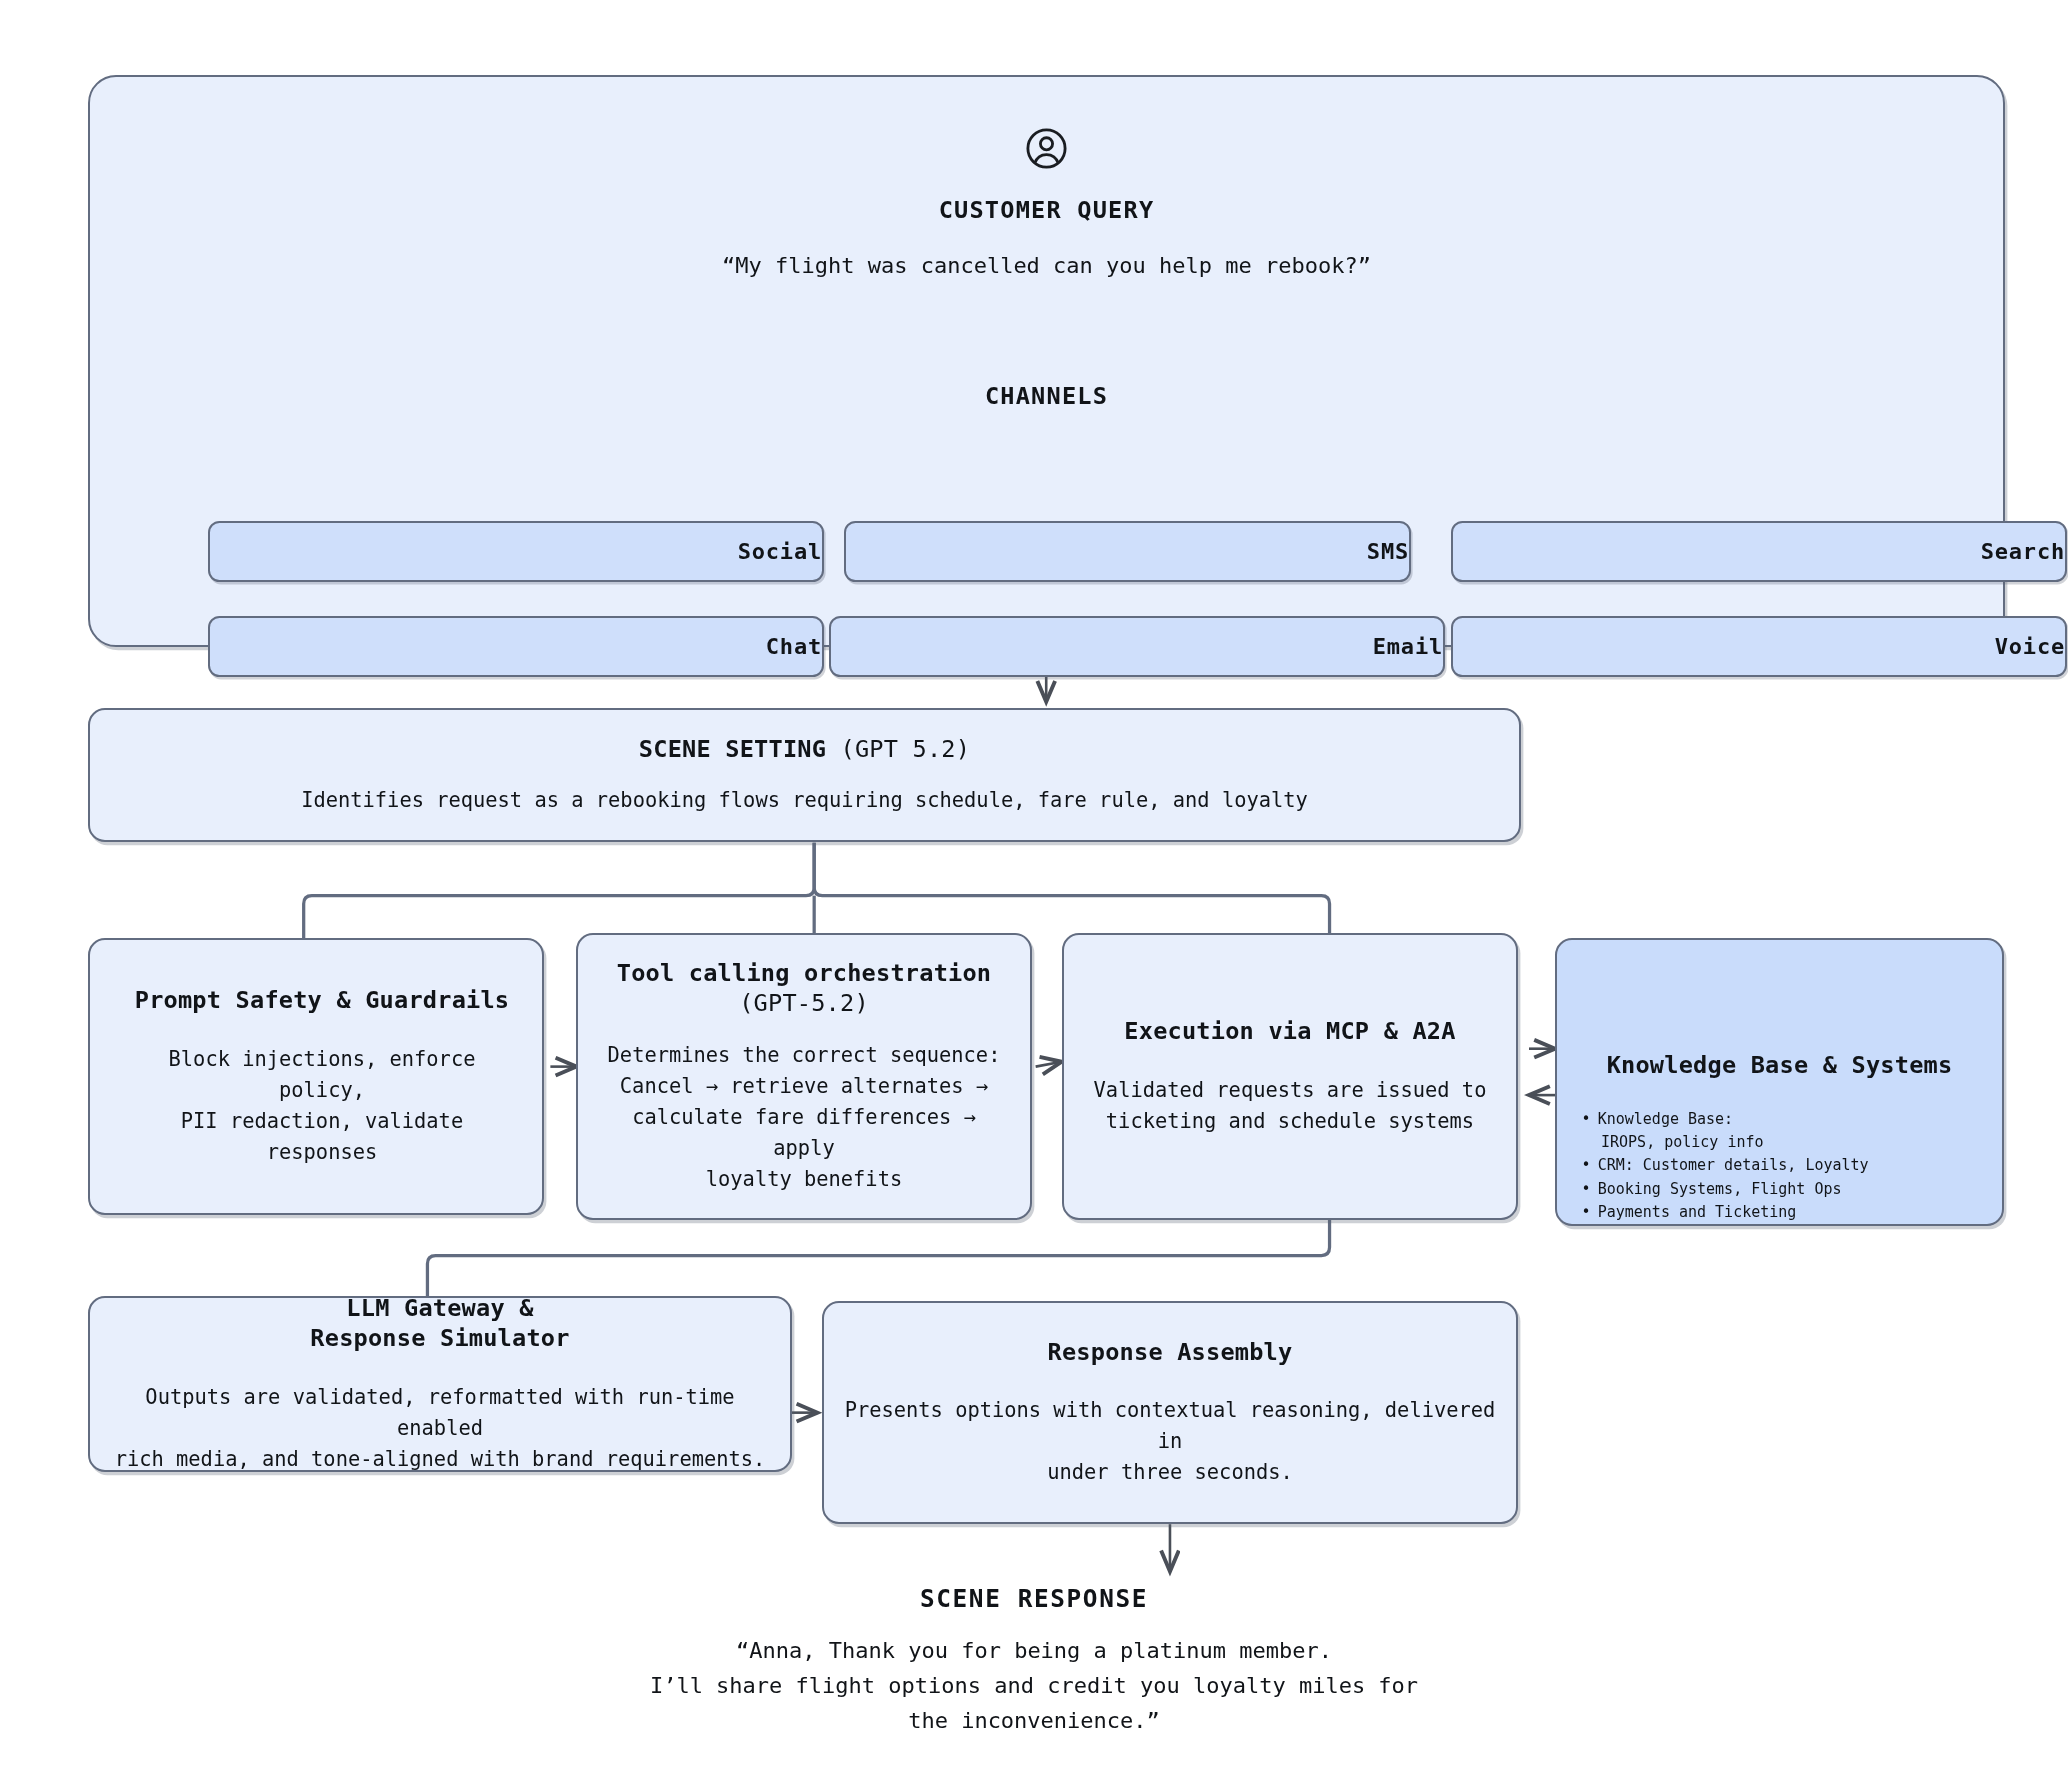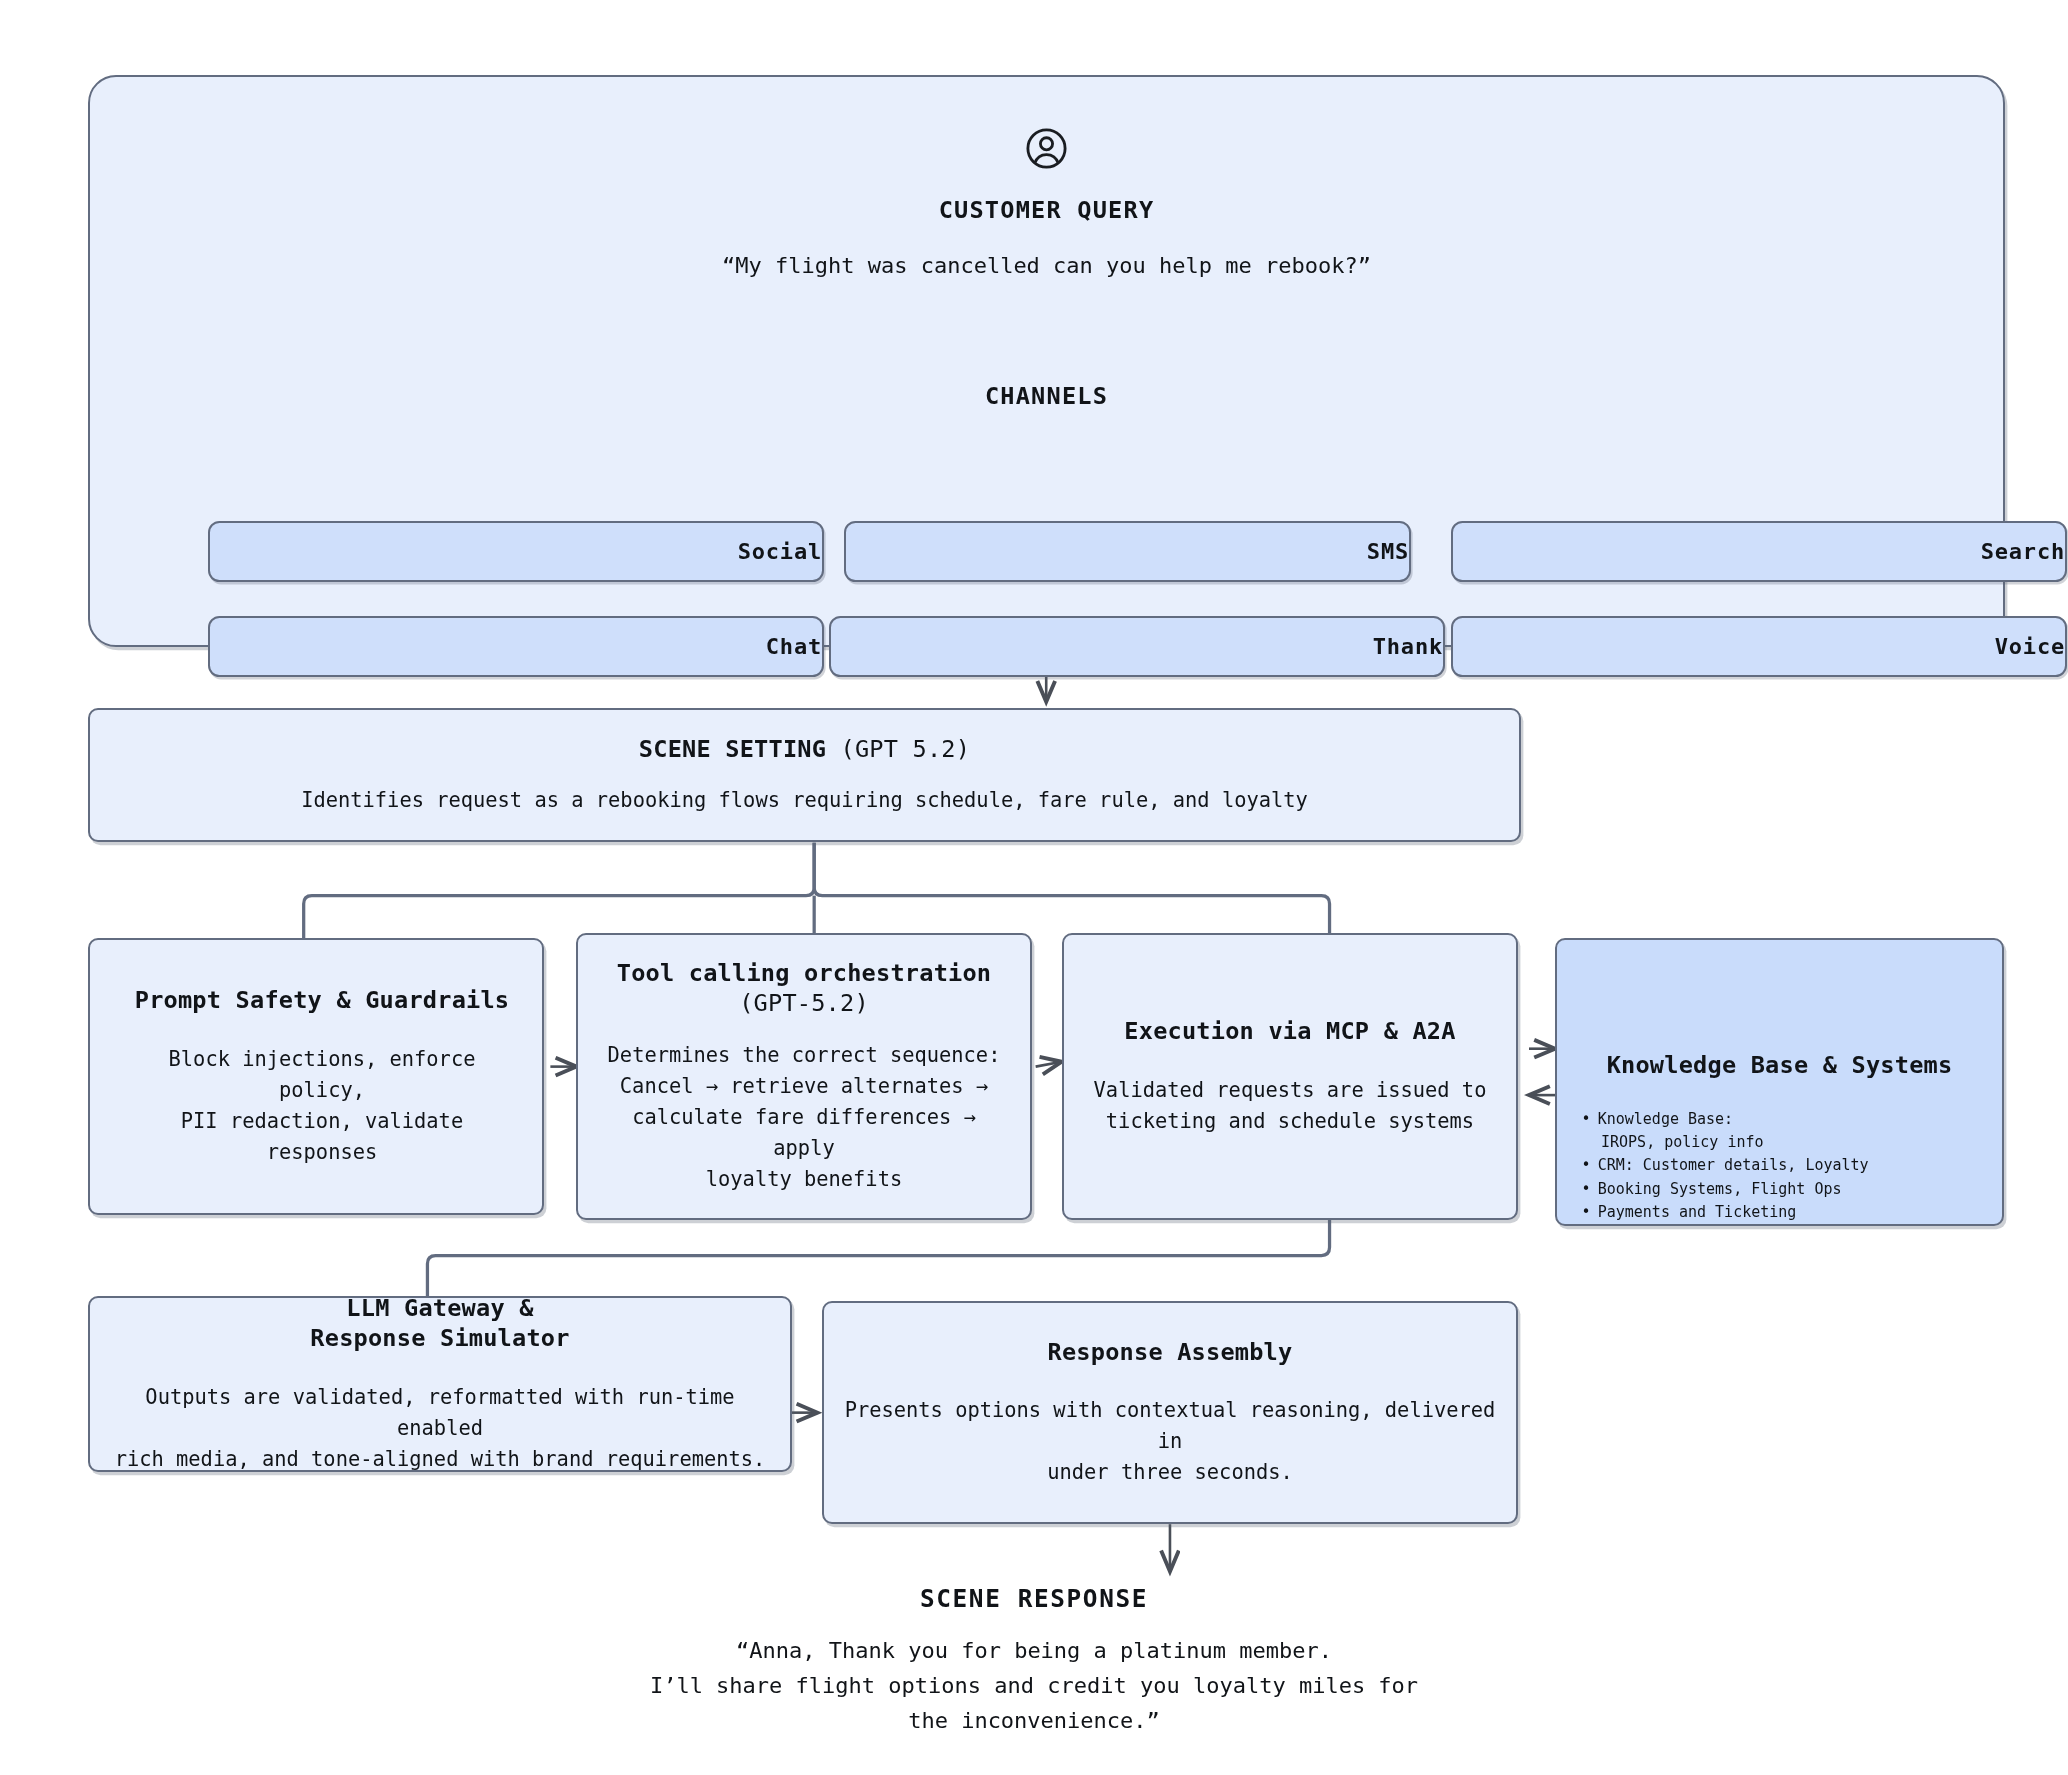--- a/index.html
+++ b/index.html
@@ -9,21 +9,21 @@
     font-family: "DejaVu Sans Mono", "Liberation Mono", monospace;
     color: #111418;
     overflow: hidden;
   }
   #stage { position: relative; width: 2068px; height: 1775px; }
 
   .node {
     position: absolute;
     background: #e8effc;
     border: 2.4px solid #626c80;
-    border-radius: 10px;
+    border-radius: 17px;
     box-shadow: 2.4px 3.3px 0 rgba(90,98,115,0.30);
     display: flex;
     flex-direction: column;
     align-items: center;
     justify-content: center;
     text-align: center;
   }
   .node.kb { background: #c9dcfb; }
 
   .panel-title {
@@ -120,21 +120,21 @@
     <div class="chan-btn" style="left:754px; top:444px; width:567px; height:61px;">
       <span>SMS</span>
     </div>
     <div class="chan-btn" style="left:1361px; top:444px; width:616px; height:61px;">
       <span>Search</span>
     </div>
     <div class="chan-btn" style="left:118px; top:539px; width:616px; height:61px;">
       <span>Chat</span>
     </div>
     <div class="chan-btn" style="left:739px; top:539px; width:616px; height:61px;">
-      <span>Thank</span>
+      <span>Email</span>
     </div>
     <div class="chan-btn" style="left:1361px; top:539px; width:616px; height:61px;padding-left:28px;">
       <span>Voice</span>
     </div>
   </div>
 
   <div class="node" style="left:88px; top:708px; width:1433px; height:134px;">
     <div class="box-title">
       <span>SCENE SETTING</span><span class="light"> (GPT 5.2)</span>
     </div>

